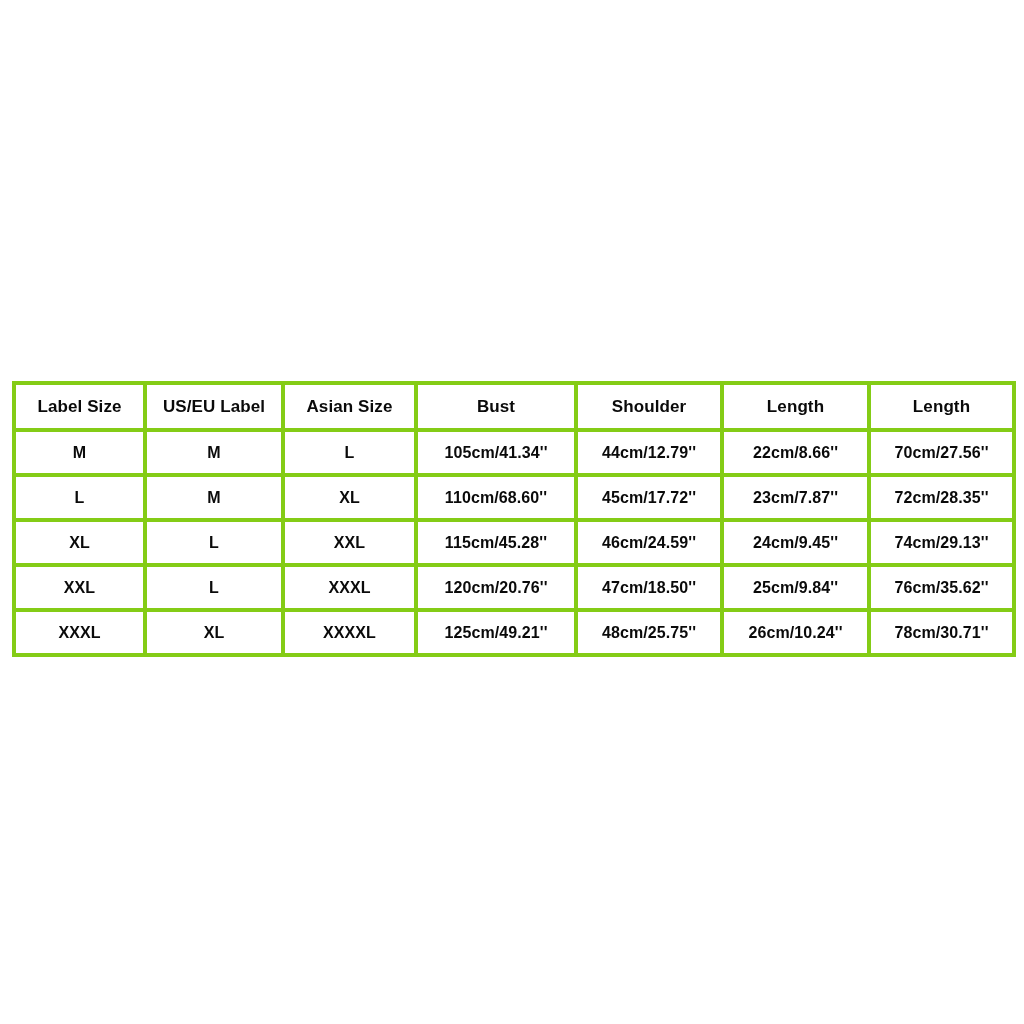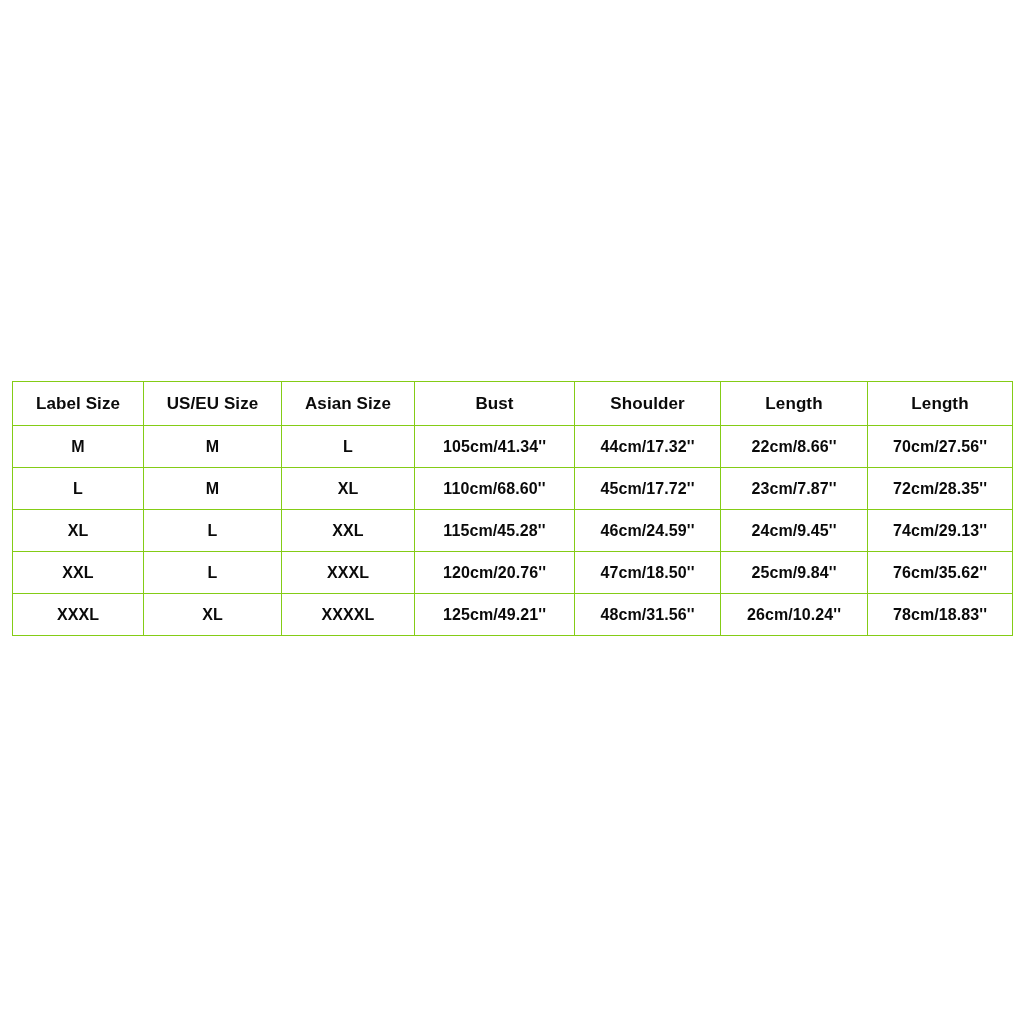--- a/index.html
+++ b/index.html
@@ -26,21 +26,21 @@
   table.size-chart {
     width: 1000px;
     border-collapse: collapse;
     table-layout: fixed;
     background: #ffffff;
     border: 1px solid #d8d8d8;
   }
 
   table.size-chart th,
   table.size-chart td {
-    border: 1px solid #84cc16;
+    border: 4px solid #84cc16;
     text-align: center;
     vertical-align: middle;
     color: #0a0a0a;
     font-weight: bold;
     padding: 0 2px;
     white-space: nowrap;
     overflow: hidden;
   }
 
   table.size-chart thead th {
@@ -74,35 +74,35 @@
       <col class="c-useu">
       <col class="c-asian">
       <col class="c-bust">
       <col class="c-shoulder">
       <col class="c-sleeve">
       <col class="c-length">
     </colgroup>
     <thead>
       <tr>
         <th>Label Size</th>
-        <th>US/EU Size</th>
+        <th>US/EU Label</th>
         <th>Asian Size</th>
         <th>Bust</th>
         <th>Shoulder</th>
         <th>Length</th>
         <th>Length</th>
       </tr>
     </thead>
     <tbody>
       <tr>
         <td>M</td>
         <td>M</td>
         <td>L</td>
         <td>105cm/41.34''</td>
-        <td>44cm/17.32''</td>
+        <td>44cm/12.79''</td>
         <td>22cm/8.66''</td>
         <td>70cm/27.56''</td>
       </tr>
       <tr>
         <td>L</td>
         <td>M</td>
         <td>XL</td>
         <td>110cm/68.60''</td>
         <td>45cm/17.72''</td>
         <td>23cm/7.87''</td>
@@ -124,19 +124,19 @@
         <td>120cm/20.76''</td>
         <td>47cm/18.50''</td>
         <td>25cm/9.84''</td>
         <td>76cm/35.62''</td>
       </tr>
       <tr>
         <td>XXXL</td>
         <td>XL</td>
         <td>XXXXL</td>
         <td>125cm/49.21''</td>
-        <td>48cm/31.56''</td>
+        <td>48cm/25.75''</td>
         <td>26cm/10.24''</td>
-        <td>78cm/18.83''</td>
+        <td>78cm/30.71''</td>
       </tr>
     </tbody>
   </table>
 </div>
 
 </body></html>

